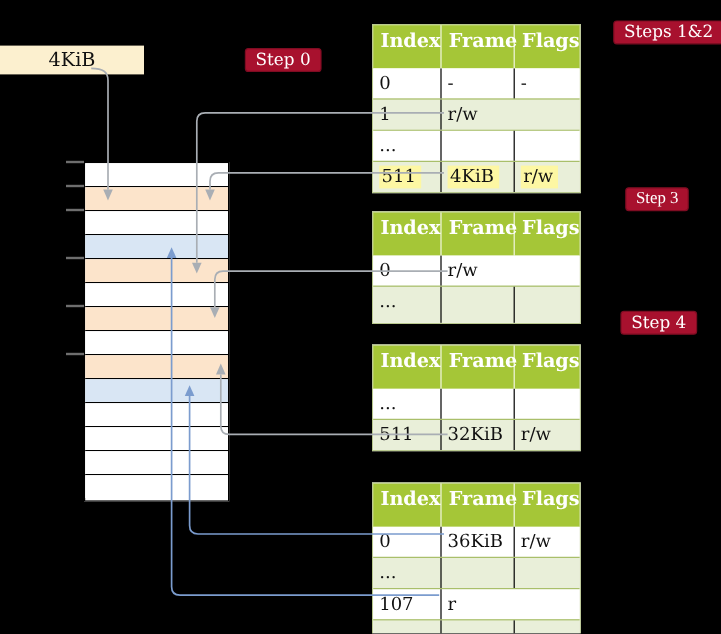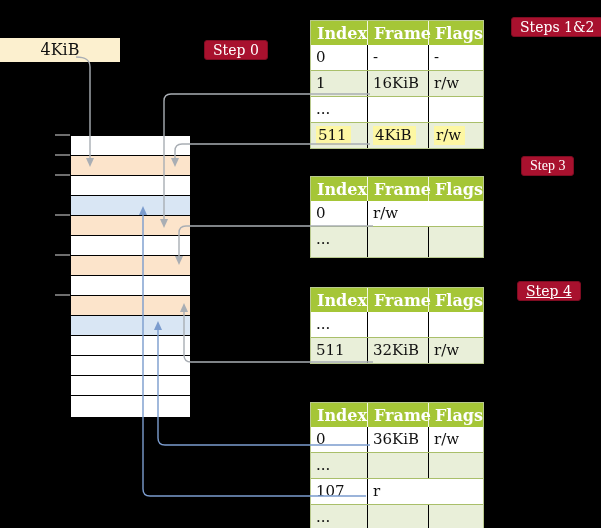--- a/index.html
+++ b/index.html
@@ -13,39 +13,39 @@
     background:#fcf0cf;color:#111;font-size:16px;line-height:24px;text-align:center;
   }
   
   .badge{
     position:absolute;background:#a8112e;border:1.5px solid #7e0c22;border-radius:3px;
     color:#fff;font-size:14px;line-height:16px;padding:1px 8px;white-space:nowrap;
   }
   .badge.b-step0 {left:204px;top:40px;}
   .badge.b-steps12{left:511px;top:17px;}
   .badge.b-step3 {left:521px;top:156px;font-family:Liberation Serif, serif;}
-  .badge.b-step4 {left:517px;top:281px;text-decoration:underline;}
+  .badge.b-step4 {left:517px;top:259px;}
   
   .memory{
     position:absolute;left:70px;top:135px;width:119px;height:281px;
     border:1px solid #000;background:#fff;box-sizing:content-box;
   }
   .mem-row{height:19px;border-bottom:1px solid #000;}
   .mem-row:last-child{border-bottom:none;}
   .mem-row.free{background:#ffffff;}
   .mem-row.table-frame{background:#fce4cb;}
   .mem-row.data-frame{background:#d9e6f4;}
   .tick{position:absolute;left:55px;width:15px;height:2px;background:#6e6e6e;}
   
   .pt-table{
     position:absolute;left:310px;width:172px;border:1.5px solid #b9c98e;
     background:#fff;box-sizing:content-box;
   }
   .t1{top:20px;} .t2{top:176px;} .t3{top:287px;} .t4{top:402px;}
-  .pt-header{display:flex;height:24px;background:#a5c637;}
+  .pt-header{display:flex;height:36px;background:#a5c637;}
   .pt-hcell{
     color:#fff;font-weight:bold;font-size:16px;line-height:26px;padding-left:6px;
     border-right:1px solid rgba(255,255,255,.85);box-sizing:border-box;
   }
   .pt-hcell:last-child{border-right:none;}
   .pt-row{display:flex;height:25px;background:#fff;}
   .pt-row.shaded{background:#e9efd9;}
   .pt-row + .pt-row{border-top:1px solid #a9bf6a;}
   .t2 .pt-row:last-child{height:30px;}
   .t4 .pt-row:last-child{height:25px;}
@@ -105,21 +105,20 @@
         <div class="pt-hcell col1">Frame</div>
         <div class="pt-hcell col2">Flags</div>
       </div>
       <div class="pt-row">
         <div class="pt-cell col0">0</div>
         <div class="pt-cell col1">-</div>
         <div class="pt-cell col2">-</div>
       </div>
       <div class="pt-row shaded">
         <div class="pt-cell col0">1</div>
-        <div class="pt-cell col1">16KiB</div>
         <div class="pt-cell col2">r/w</div>
       </div>
       <div class="pt-row">
         <div class="pt-cell col0">...</div>
         <div class="pt-cell col1"></div>
         <div class="pt-cell col2"></div>
       </div>
       <div class="pt-row shaded">
         <div class="pt-cell col0"><span class="hl">511</span></div>
         <div class="pt-cell col1"><span class="hl">4KiB</span></div>

